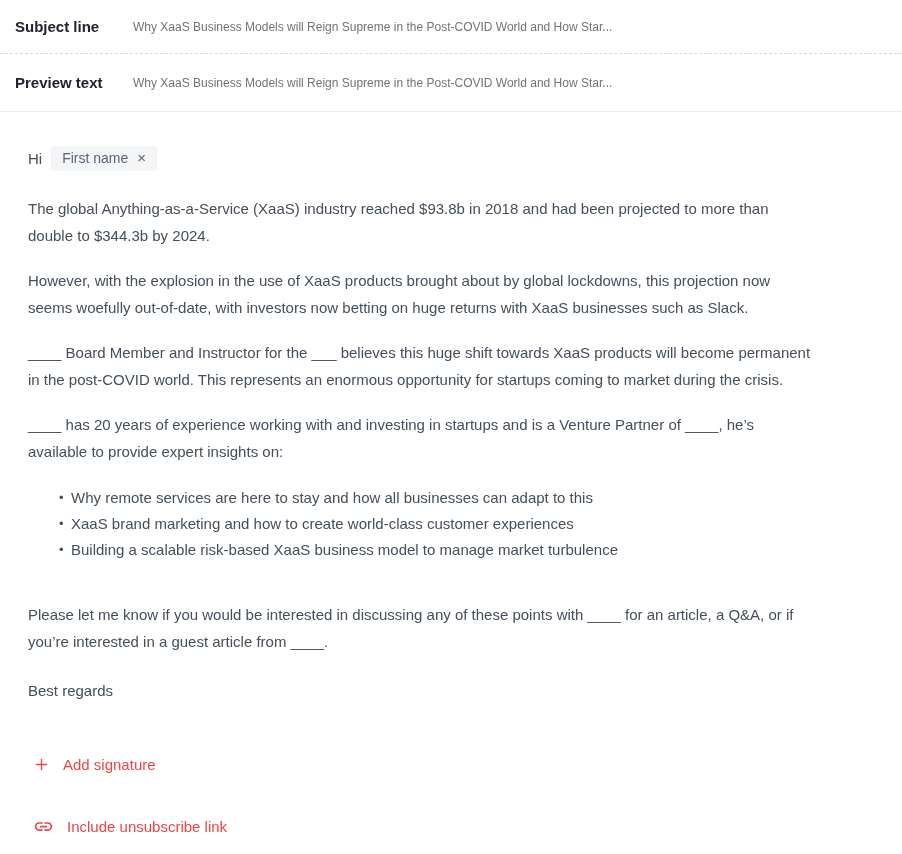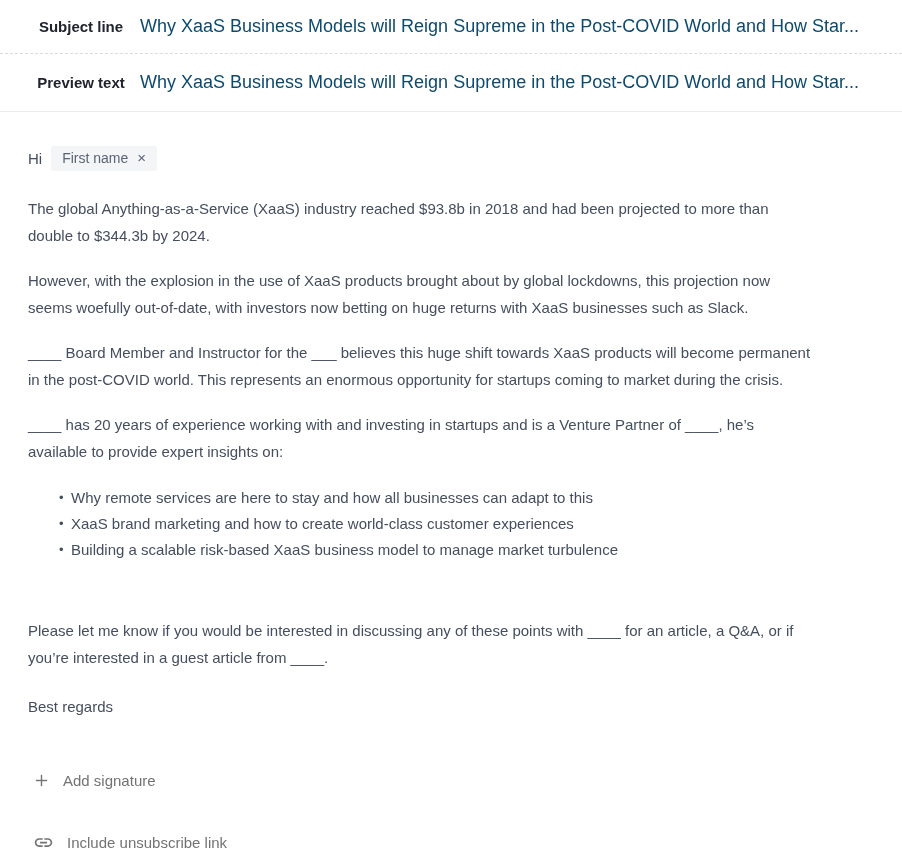--- a/index.html
+++ b/index.html
@@ -9,36 +9,35 @@
     background: #ffffff;
     font-family: "Liberation Sans", sans-serif;
     overflow: hidden;
     color: #454e5e;
   }
 
   
   .field-row {
     display: flex;
     align-items: center;
-    padding-left: 22px;
+    padding-left: 15px;
     padding-right: 16px;
-    text-align: center;
   }
   .field-row.subject { height: 53px; }
   .field-row.preview { height: 57px; }
   .field-label {
     width: 118px;
     flex-shrink: 0;
     font-size: 15px;
     font-weight: bold;
     color: #20242e;
   }
   .field-value {
-    font-size: 18px;
-    color: #0c4a6e;
+    font-size: 12px;
+    color: #737373;
     white-space: nowrap;
     overflow: hidden;
   }
   .divider { width: 902px; height: 0; }
   .divider.dotted { border-top: 1px dashed #d8dce2; }
   .divider.solid  { border-top: 1px solid #e9ebef; }
 
   
   .editor-body {
     padding: 33px 28px 0 28px;
@@ -70,21 +69,21 @@
     color: #5b6477;
     cursor: pointer;
     line-height: 18px;
   }
   .para {
     margin: 0 0 18px 0;
     white-space: pre-line;
   }
   .bullet-list {
     list-style: none;
-    margin: 20px 0 54px 0;
+    margin: 20px 0 38px 0;
     padding: 0 0 0 31px;
     line-height: 26px;
   }
   .bullet-item {
     position: relative;
     padding-left: 12px;
   }
   .bullet-item::before {
     content: "\2022";
     position: absolute;
@@ -97,21 +96,21 @@
 
   
   .footer-actions { padding-left: 33px; }
   .action-btn {
     display: flex;
     align-items: center;
     gap: 13px;
     background: none;
     border: none;
     padding: 0;
-    color: #737373;
+    color: #ef4444;
     font-size: 15px;
     font-family: "Liberation Sans", sans-serif;
     cursor: pointer;
   }
   .action-btn .icon { display: inline-flex; align-items: center; justify-content: center; }
   .action-btn svg { display: block; fill: currentColor; }
   .add-signature { margin-top: 52px; }
   .include-unsub { margin-top: 43px; }
 </style>
 </head>

